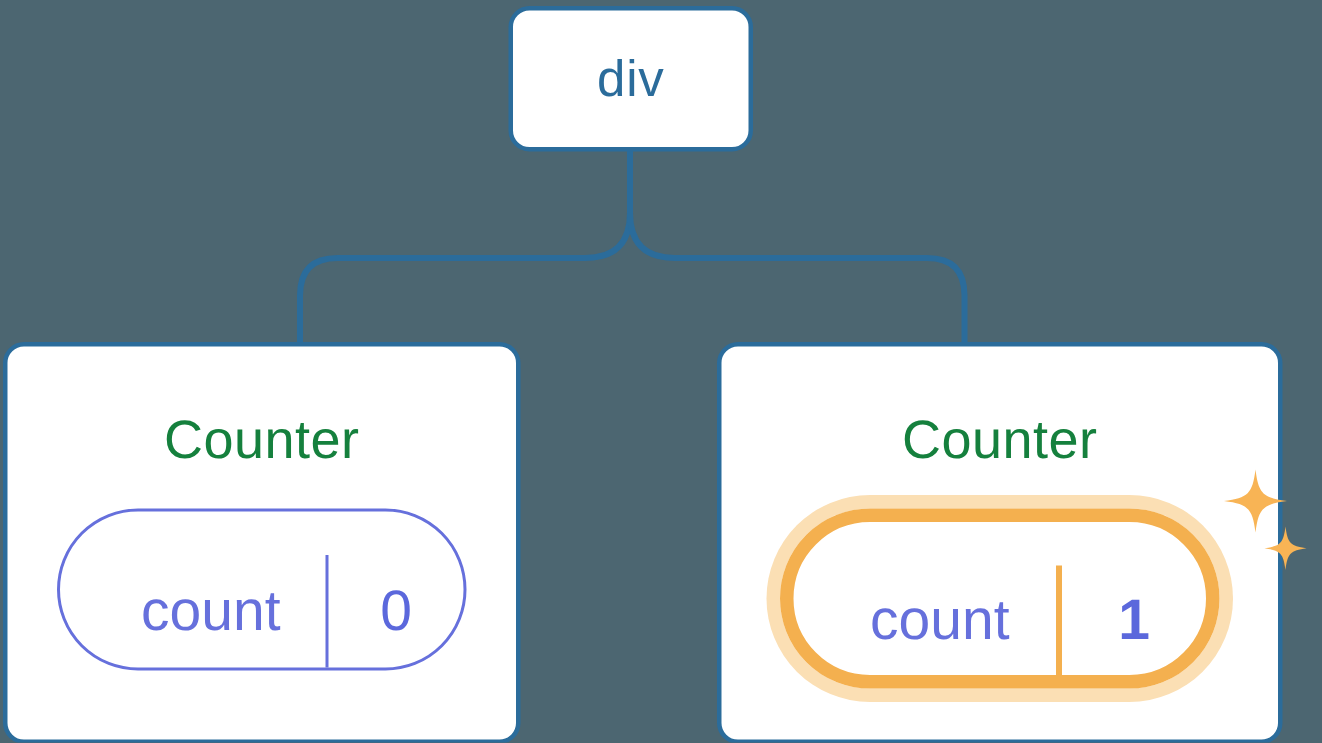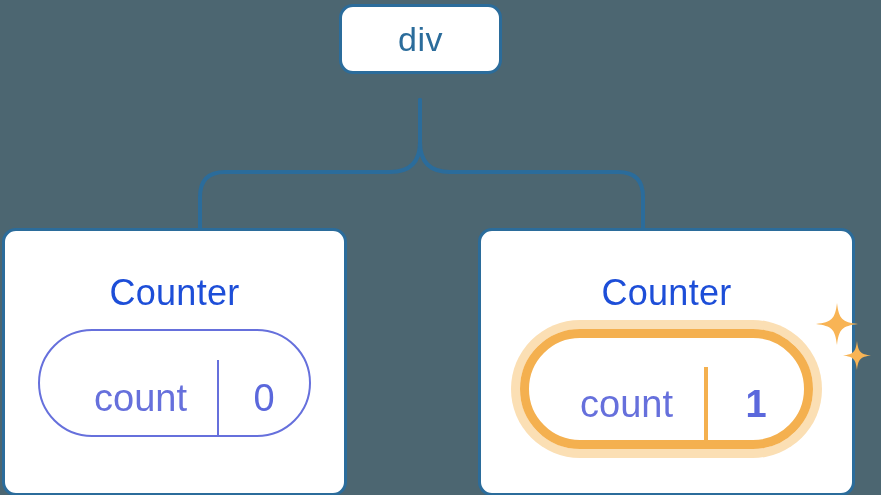--- a/index.html
+++ b/index.html
@@ -42,21 +42,21 @@
     box-sizing: border-box;
     display: flex;
     flex-direction: column;
     align-items: center;
   }
 
   .node-root {
     left: 339px;
     top: 4px;
     width: 163px;
-    height: 70px;
+    height: 97px;
     justify-content: center;
   }
 
   .root-label {
     font-size: 34px;
     color: #2b6c9b;
     line-height: 1;
     letter-spacing: 0.5px;
   }
 
@@ -71,24 +71,24 @@
     width: 345px;
   }
 
   .node-child-right {
     left: 478px;
     width: 377px;
   }
 
   .child-title {
     font-size: 36px;
-    color: #1d4ed8;
+    color: #15803d;
     line-height: 1;
     letter-spacing: 0.3px;
-    margin-bottom: 18px;
+    margin-bottom: 28px;
   }
 
   
   .pill-wrap {
     position: relative;
     display: flex;
     align-items: center;
     justify-content: center;
   }
 

